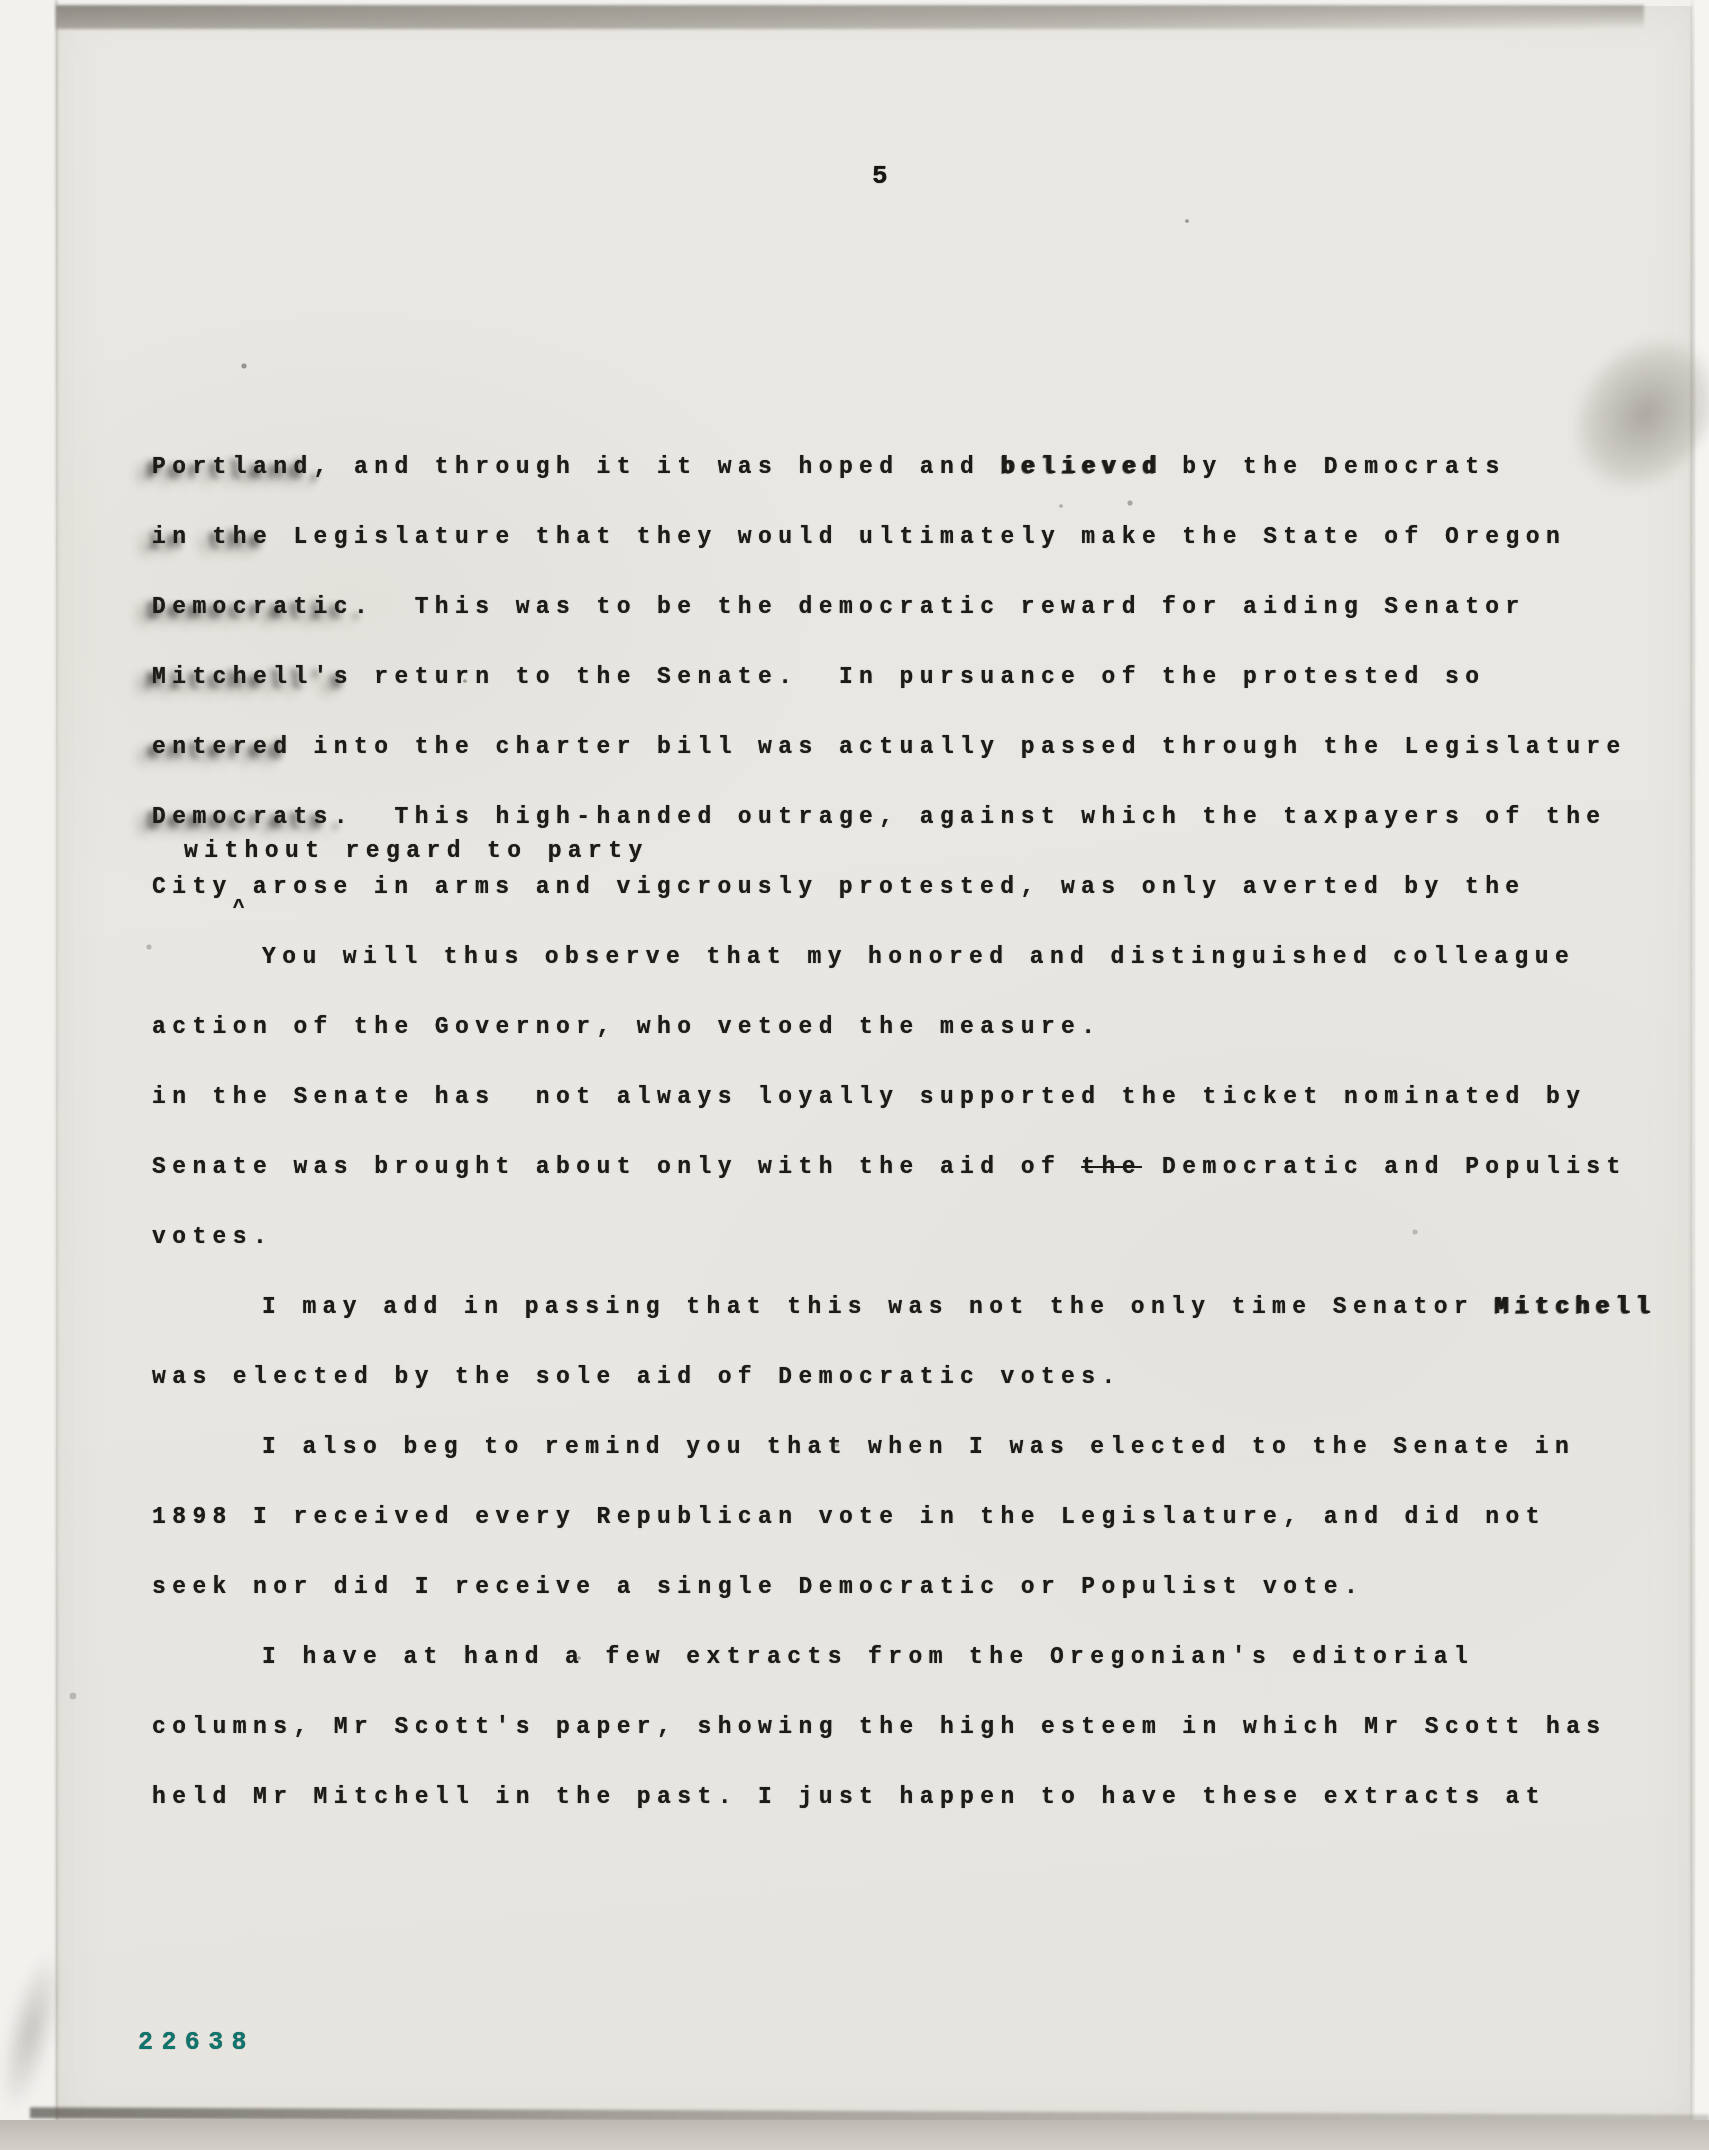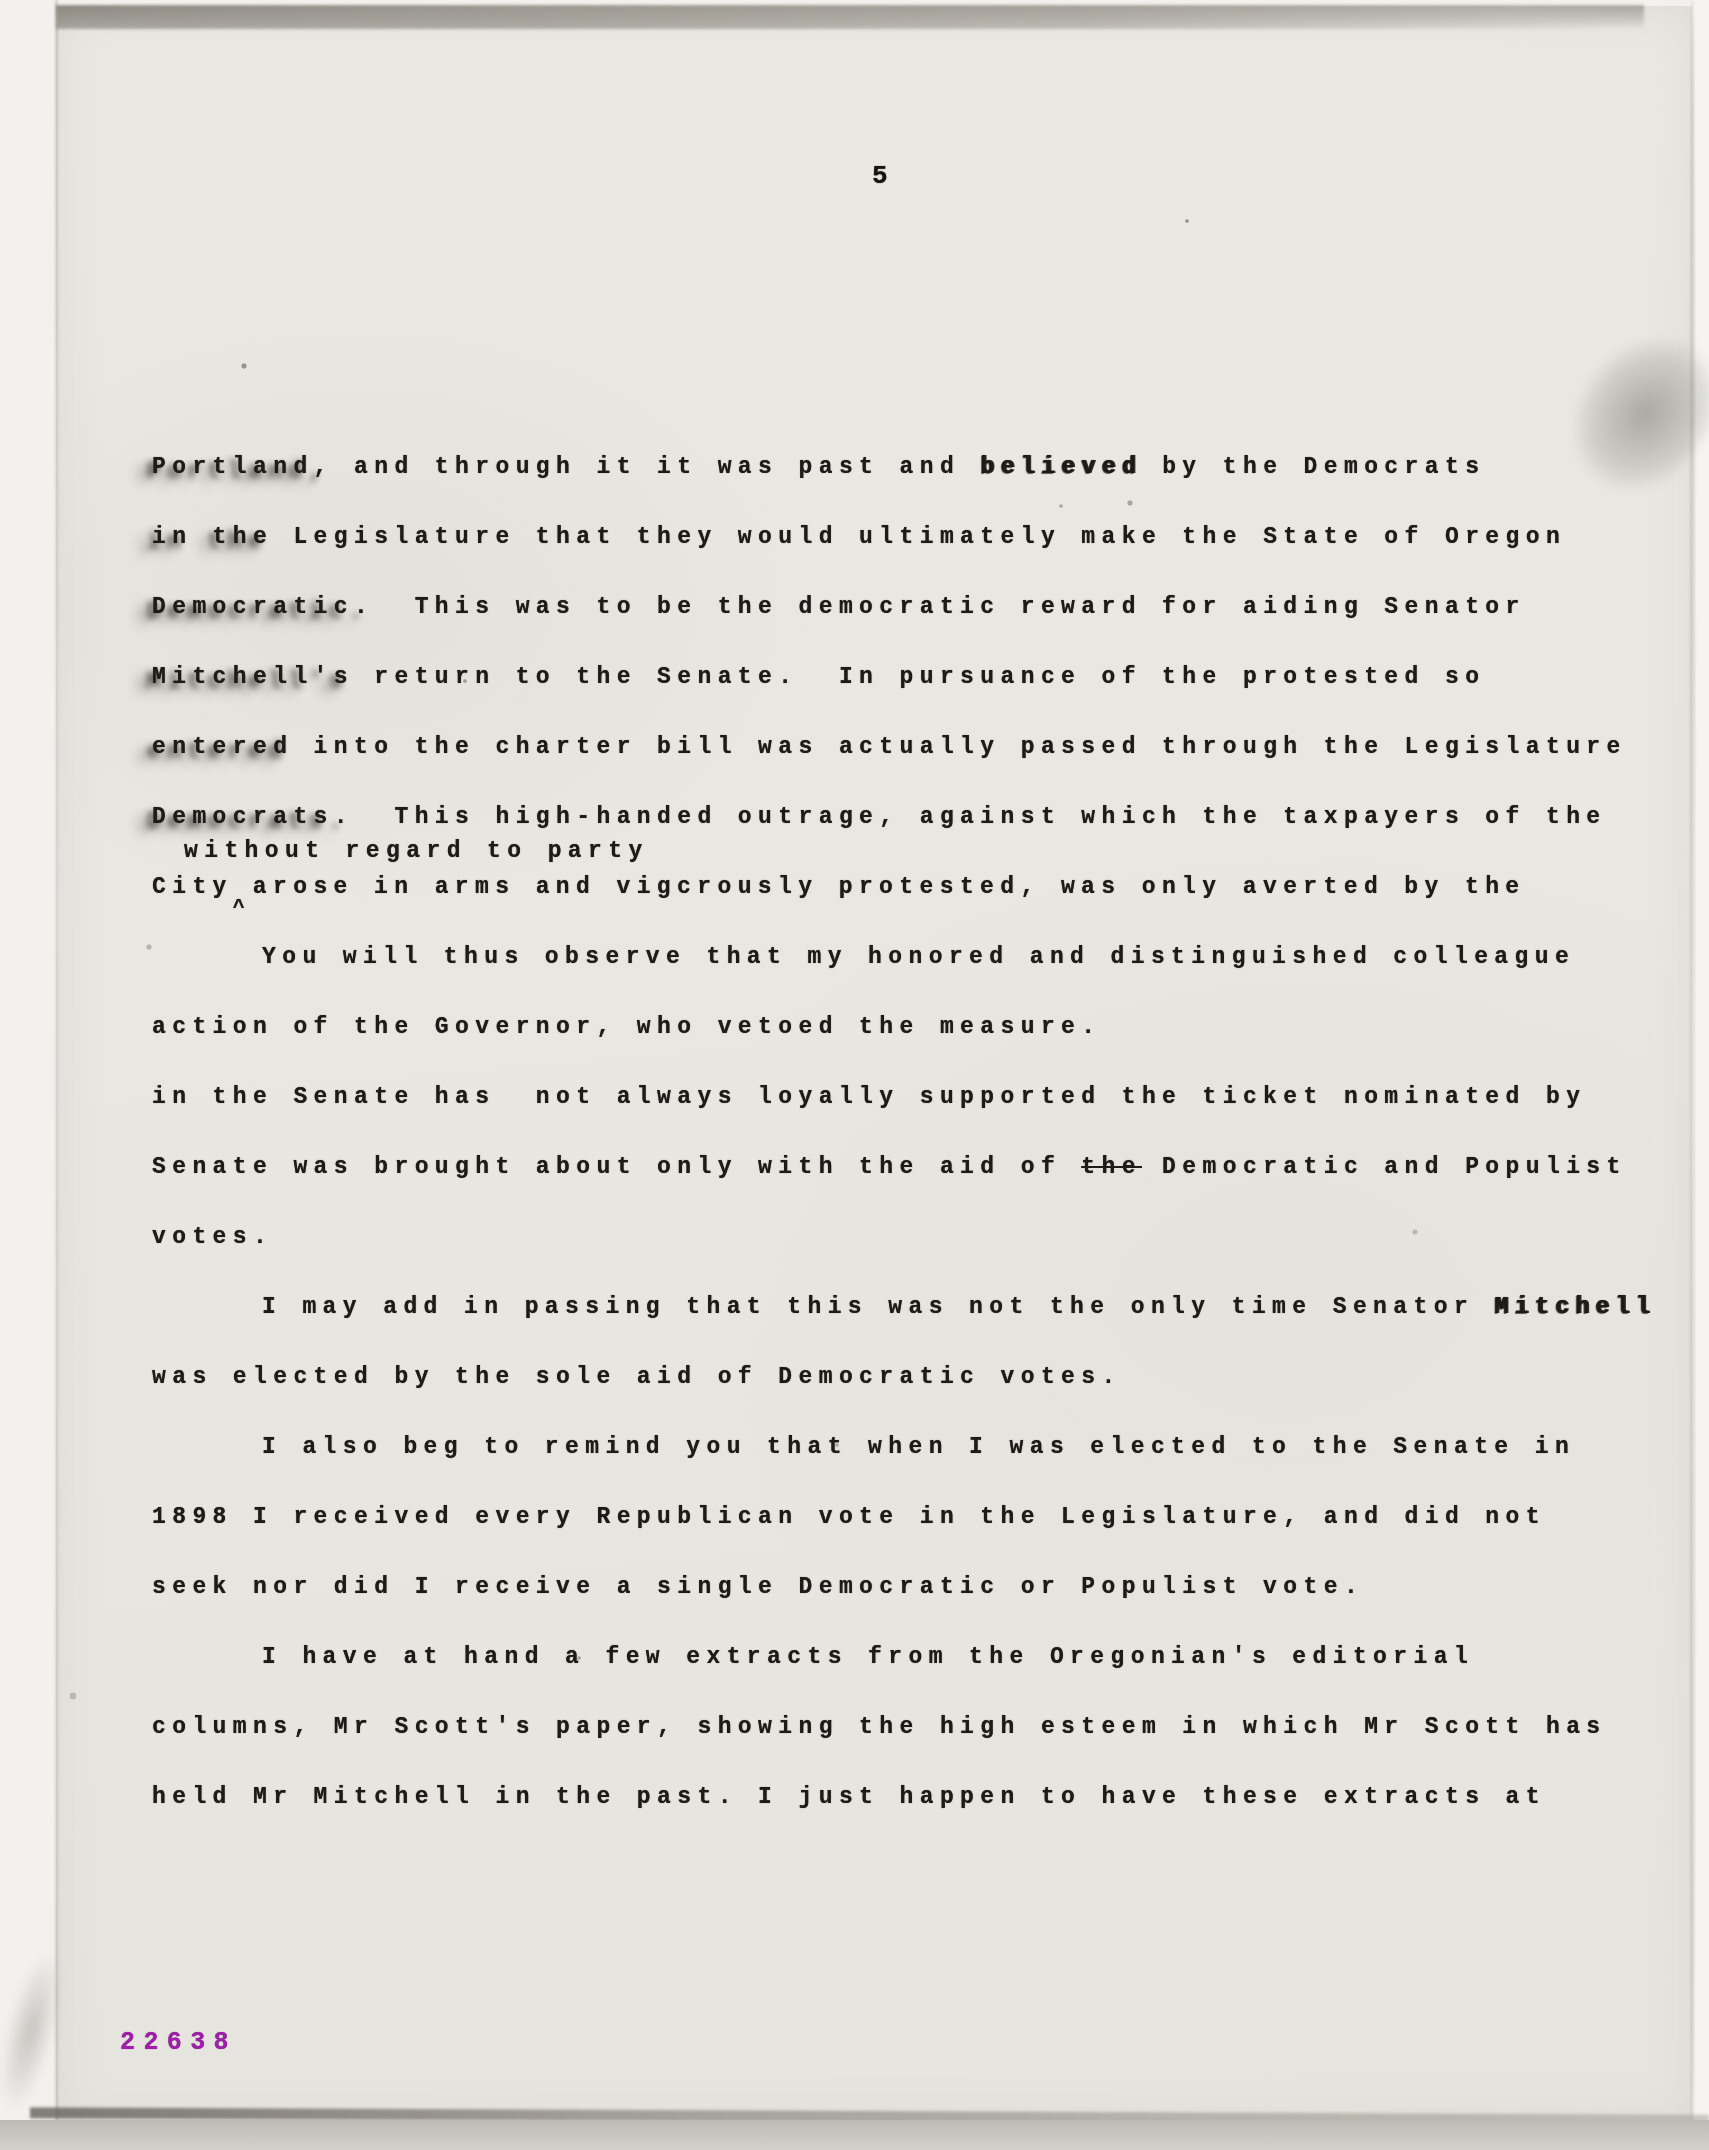--- a/index.html
+++ b/index.html
@@ -143,25 +143,25 @@
   .page-number {
     position: absolute;
     left: 872px; top: 161px;
     font-size: 26px;
     font-weight: bold;
     color: #171511;
     text-shadow: 0 0 1.1px rgba(20,18,15,0.9);
   }
   .stamp {
     position: absolute;
-    left: 120px; top: 2028px;
+    left: 138px; top: 2028px;
     font-size: 25px;
     font-weight: bold;
     letter-spacing: 8.4px;
-    color: #a21caf;
+    color: #0f766e;
     text-shadow: 0 0 0.8px rgba(30,28,24,0.8);
   }
 </style>
 </head>
 <body>
 
 <div class="scan">
   <div class="paper"></div>
   <div class="top-band"></div>
   <div class="left-edge"></div>
@@ -169,21 +169,21 @@
   <div class="right-edge"></div>
   <div class="corner-smudge"></div>
   <div class="corner-crease"></div>
   <div class="bottom-line"></div>
   <div class="bottom-strip"></div>
   <div class="specks"></div>
 
   <div class="page-number">5</div>
 
   <main class="text-block" id="text-block">
-      <div class="line"><span class="smudge">Portland,</span><span> and through it it was past and </span><span class="overtype">believed</span><span> by the Democrats</span></div>
+      <div class="line"><span class="smudge">Portland,</span><span> and through it it was hoped and </span><span class="overtype">believed</span><span> by the Democrats</span></div>
       <div class="line"><span class="smudge">in the</span><span> Legislature that they would ultimately make the State of Oregon</span></div>
       <div class="line"><span class="smudge">Democratic.</span><span>  This was to be the democratic reward for aiding Senator</span></div>
       <div class="line"><span class="smudge">Mitchell's</span><span> return to the Senate.  In pursuance of the protested so</span></div>
       <div class="line"><span class="smudge">entered</span><span> into the charter bill was actually passed through the Legislature</span></div>
       <div class="line"><span class="smudge">Democrats.</span><span>  This high-handed outrage, against which the taxpayers of the</span></div>
       <div class="line insert"><span>without regard to party</span></div>
       <div class="line"><span>City</span><span class="caret">^</span><span>arose in arms and vigcrously protested, was only averted by the</span></div>
       <div class="line indent"><span>You will thus observe that my honored and distinguished colleague</span></div>
       <div class="line"><span>action of the Governor, who vetoed the measure.</span></div>
       <div class="line"><span>in the Senate has  not always loyally supported the ticket nominated by</span></div>

